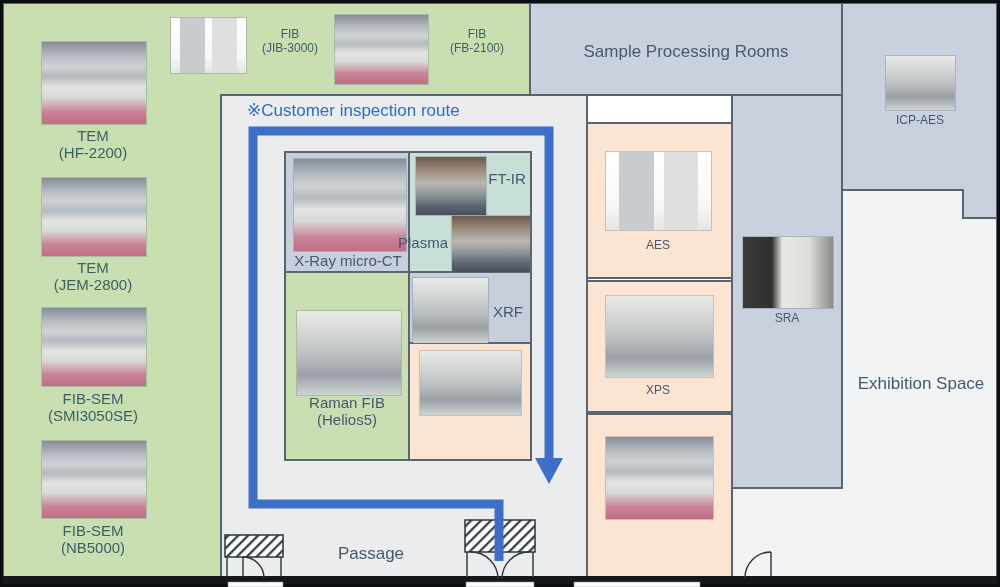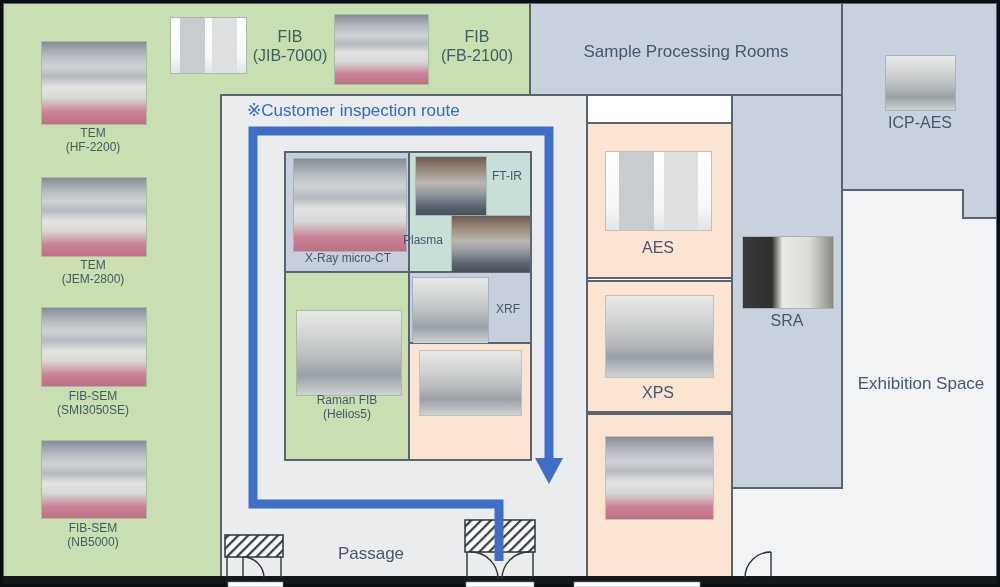--- a/index.html
+++ b/index.html
@@ -1,22 +1,22 @@
 <!DOCTYPE html>
 <html><head>
 <meta charset="utf-8">
 <style>
   html,body{margin:0;padding:0;background:#ffffff;}
   #stage{position:relative;width:1000px;height:587px;background:#ffffff;overflow:hidden;
          font-family:"Liberation Sans","DejaVu Sans",sans-serif;}
   #plan{position:absolute;left:0;top:0;}
   .lbl{position:absolute;color:#45586d;text-align:center;line-height:1.16;white-space:nowrap;}
   .lbl.green{color:#3c5f62;}
-  .sz15{font-size:12px}
-  .sz16{font-size:16px}
+  .sz15{font-size:15px}
+  .sz16{font-size:12px}
   .sz17{font-size:17px}
   .blue-title{color:#2f6cc4;font-size:17px;text-align:left;}
   .photo{position:absolute;outline:1px solid rgba(110,120,132,.35);}
   .ph-a{background:linear-gradient(180deg,#878d96 0%,#b9bec5 18%,#cfd2d4 30%,#b4bac1 42%,#e3e3e1 55%,#d8d8d6 68%,#c98496 85%,#c06e84 100%);}
   .ph-b{background-image:linear-gradient(90deg,rgba(0,0,0,0) 12%,#c9ccce 12%,#c9ccce 46%,rgba(0,0,0,0) 46%,rgba(0,0,0,0) 55%,#dddfe0 55%,#dddfe0 88%,rgba(0,0,0,0) 88%),linear-gradient(180deg,#ffffff 0%,#f6f7f6 70%,#e3e5e6 100%);}
   .ph-c{background:linear-gradient(180deg,#6b5a4e 0%,#9a8a7c 22%,#bcb7b1 45%,#8e959c 65%,#5b6470 85%,#474f5a 100%);}
   .ph-d{background:linear-gradient(90deg,#3a3a38 0%,#2f2f2d 32%,#e9e9e5 44%,#dddbd5 74%,#8a8a85 100%);}
   .ph-e{background:linear-gradient(180deg,#e8eae8 0%,#d2d5d3 28%,#b9bdbf 55%,#99a0a6 76%,#cfd3d2 100%);}
 </style>
 </head>
@@ -105,21 +105,21 @@
     <span>FIB-SEM</span><br>
     <span>(SMI3050SE)</span>
   </div>
   <div class="lbl sz15 green" style="left:18px;top:522px;width:150px">
     <span>FIB-SEM</span><br>
     <span>(NB5000)</span>
   </div>
 
   <div class="lbl sz16 green" style="left:240px;top:28px;width:100px">
     <span>FIB</span><br>
-    <span>(JIB-7000)</span>
+    <span>(JIB-3000)</span>
   </div>
   <div class="lbl sz16 green" style="left:427px;top:28px;width:100px">
     <span>FIB</span><br>
     <span>(FB-2100)</span>
   </div>
 
   <div class="lbl sz17" style="left:536px;top:42px;width:300px">Sample Processing Rooms</div>
 
   <div class="lbl blue-title" style="left:247px;top:101px;width:320px">※Customer inspection route</div>
   <div class="lbl sz16" style="left:845px;top:114px;width:150px">ICP-AES</div>

